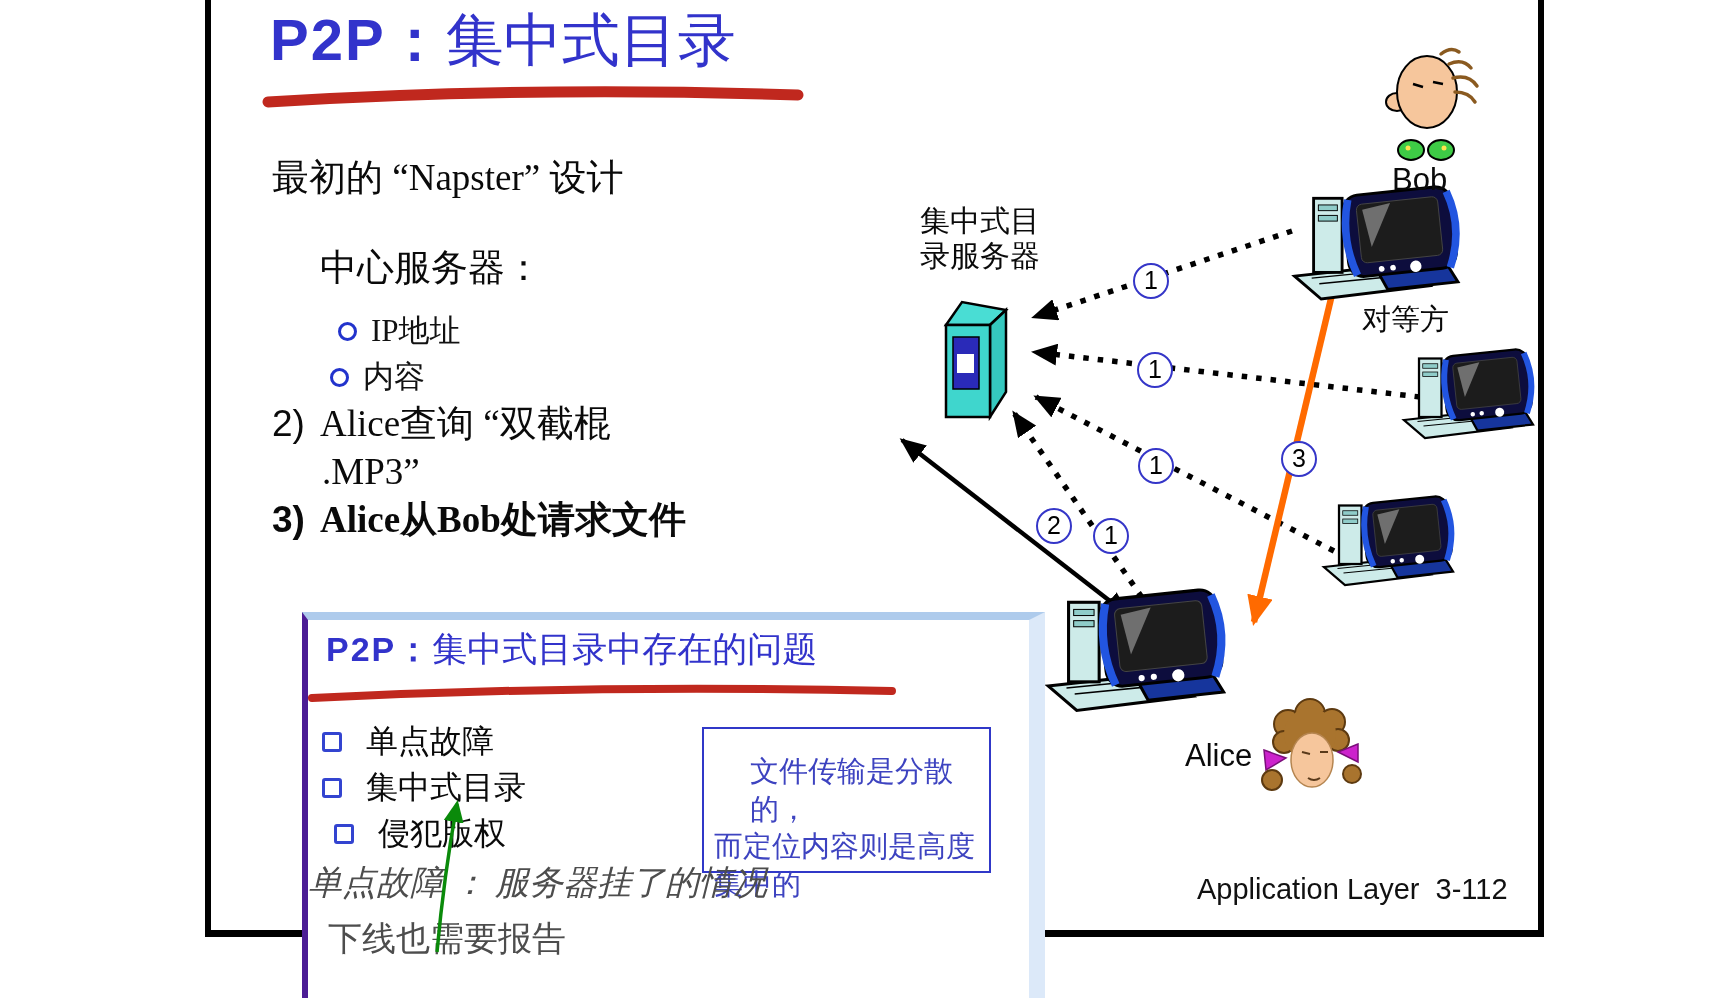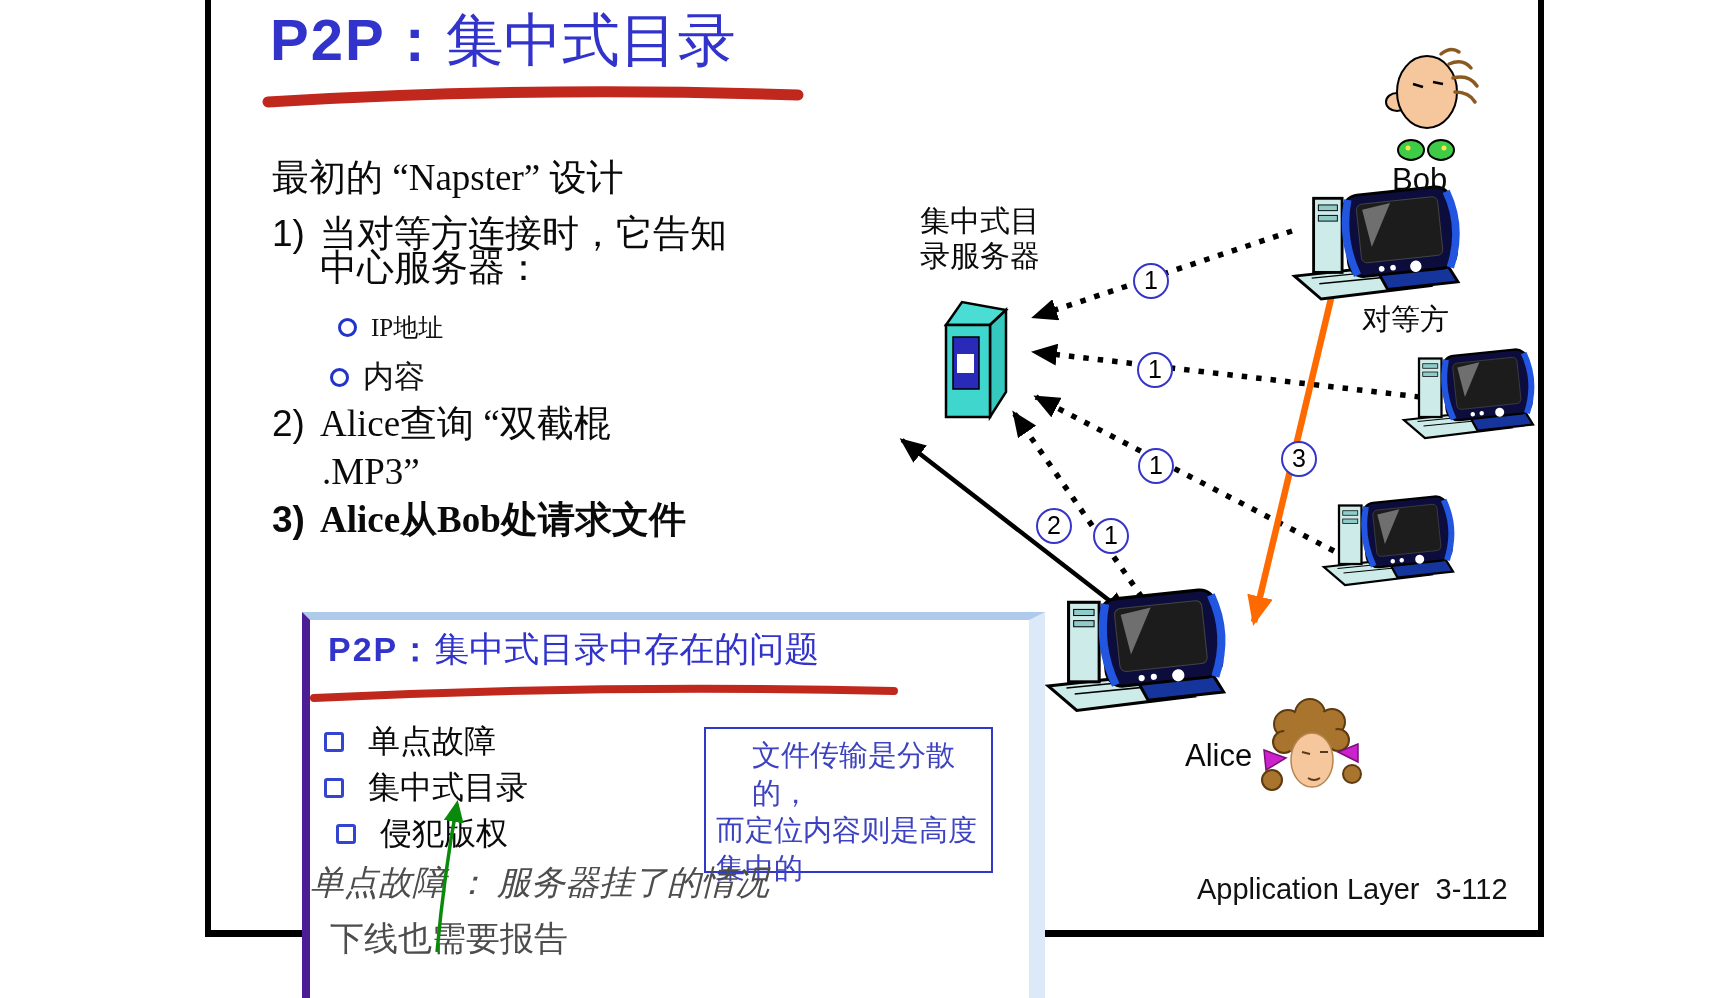--- a/index.html
+++ b/index.html
@@ -26,28 +26,28 @@
   .diagram-label{z-index:2;font-size:30px;line-height:1.18;white-space:nowrap;color:#0a0a0a;}
   .sans-label{font-family:"Liberation Sans",sans-serif;font-size:31px;}
 
   
   .step{position:absolute;z-index:3;width:36px;height:36px;border:2.5px solid #3536c8;border-radius:50%;
         background:#fff;box-sizing:border-box;text-align:center;font-family:"Liberation Sans",sans-serif;
         font-size:25px;line-height:30px;color:#000;}
 
   
   #popup{position:absolute;left:302px;top:612px;width:743px;height:386px;background:#fff;z-index:4;
-         border-top:8px solid #aecbec;border-left:8px solid #4c1d95;border-right:16px solid #dce9f9;
+         border-top:8px solid #aecbec;border-left:6px solid #4c1d95;border-right:16px solid #dce9f9;
          box-sizing:border-box;}
   .popup-title{position:absolute;left:18px;top:6px;font-size:35px;color:#3233cb;white-space:nowrap;}
   .popup-title .title-prefix{font-size:34px;}
   .popup-bullet{position:absolute;display:flex;align-items:center;gap:24px;font-size:32px;white-space:nowrap;color:#0a0a0a;}
   .sq{width:14px;height:14px;border:3.5px solid #3344d0;border-radius:3px;flex:0 0 auto;}
   #note-box{position:absolute;left:394px;top:107px;width:289px;height:146px;border:2.5px solid #3038c8;
-            box-sizing:border-box;padding:8px 10px;color:#3d43c0;font-size:29px;line-height:1.3;}
+            box-sizing:border-box;padding:24px 10px;color:#3d43c0;font-size:29px;line-height:1.3;}
   .gray-line{position:absolute;color:#4d4d4d;font-size:34px;white-space:nowrap;}
 
   .overlay{position:absolute;left:0;top:0;z-index:5;pointer-events:none;}
   .underlay{position:absolute;z-index:2;pointer-events:none;}
 </style>
 </head>
 <body>
 
 <div id="page">
 
@@ -57,28 +57,25 @@
 
   <div class="abs main-title">
     <span class="title-prefix">P2P：</span><span class="title-rest">集中式目录</span>
   </div>
   <svg class="underlay" style="left:258px;top:82px;" width="560" height="32" viewBox="0 0 560 32">
     <path d="M10,20 Q270,4 540,13" fill="none" stroke="#c0281e" stroke-width="11" stroke-linecap="round"></path>
   </svg>
 
   <div class="abs body-line" style="left:272px;top:156px;">最初的 “Napster” 设计</div>
 
-  <div class="abs body-line" style="left:272px;top:212px;">
-    <span class="num">1)</span><span>当对等方连接时，它告知</span>
-  </div>
   <div class="abs body-line" style="left:320px;top:246px;">中心服务器：</div>
 
   <div class="abs sub-bullet" style="left:338px;top:314px;">
     <span class="ring"></span>
-    <span style="font-size:25px;">IP地址</span>
+    <span style="font-size:31px;">IP地址</span>
   </div>
   <div class="abs sub-bullet" style="left:330px;top:360px;">
     <span class="ring"></span>
     <span style="font-size:31px;">内容</span>
   </div>
 
   <div class="abs body-line" style="left:272px;top:402px;">
     <span class="num">2)</span><span>Alice查询 “双截棍</span>
   </div>
   <div class="abs body-line" style="left:322px;top:450px;">.MP3”</div>

